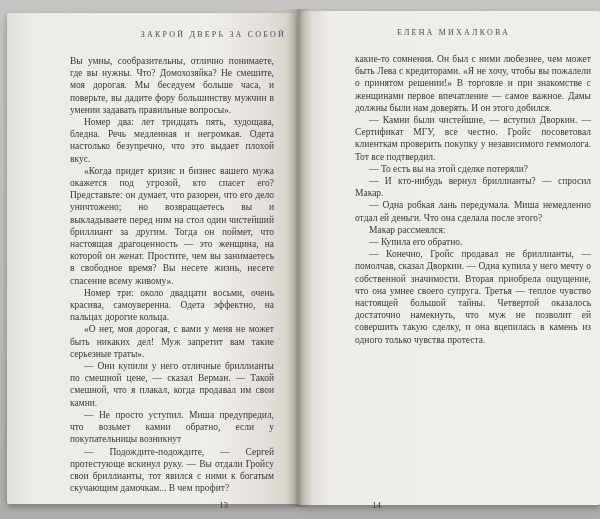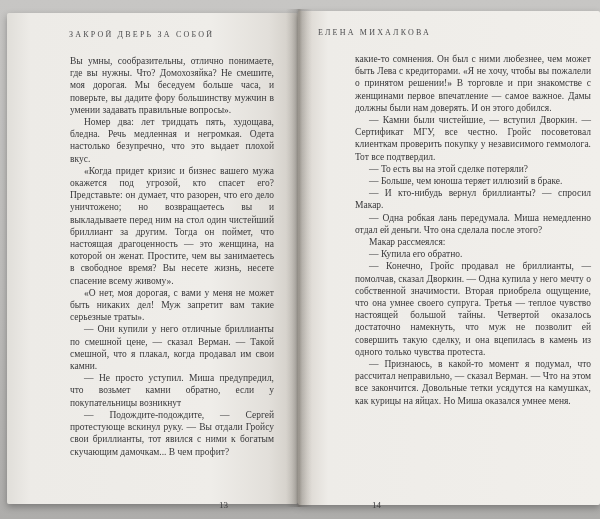--- a/index.html
+++ b/index.html
@@ -29,21 +29,21 @@
   .gutter {
     position: absolute; left: 286px; top: 9px; width: 26px; height: 498px;
     background: linear-gradient(to right,
       rgba(0,0,0,0) 0%, rgba(40,35,30,0.16) 38%, rgba(55,48,40,0.34) 50%,
       rgba(40,35,30,0.16) 62%, rgba(0,0,0,0) 100%);
     pointer-events: none;
   }
   .running-head {
     position: absolute; top: 17px;
     font-size: 8px; letter-spacing: 2.2px; color: #4b4b4d;
-    text-align: left; white-space: nowrap;
+    text-align: right; white-space: nowrap;
   }
   .page-left .running-head { left: 62px; right: 12px; }
   .page-right .running-head { left: 20px; right: 90px; }
   .body-text {
     position: absolute; top: 42px;
     font-size: 9.5px; line-height: 12.2px; color: #38383a;
   }
   .page-left .body-text { left: 63px; right: 24px; }
   .page-right .body-text { left: 19px; right: 9px; margin-left: 38px; }
   .para { margin: 0; text-align: justify; }
@@ -58,40 +58,39 @@
 <body>
 
 <div class="scene">
 
   <div class="page page-left">
     <div class="running-head">ЗАКРОЙ ДВЕРЬ ЗА СОБОЙ</div>
     <div class="body-text">
         <p class="para">Вы умны, сообразительны, отлично понимаете, где вы нужны. Что? Домохозяйка? Не смешите, моя дорогая. Мы беседуем больше часа, и поверьте, вы дадите фору большинству мужчин в умении задавать правильные вопросы».</p>
         <p class="para indent">Номер два: лет тридцать пять, худощава, бледна. Речь медленная и негромкая. Одета настолько безупречно, что это выдает плохой вкус.</p>
         <p class="para indent">«Когда придет кризис и бизнес вашего мужа окажется под угрозой, кто спасет его? Представьте: он думает, что разорен, что его дело уничтожено; но возвращаетесь вы и выкладываете перед ним на стол один чистейший бриллиант за другим. Тогда он поймет, что настоящая драгоценность — это женщина, на которой он женат. Простите, чем вы занимаетесь в свободное время? Вы несете жизнь, несете спасение всему живому».</p>
+        <p class="para indent">Номер три: около двадцати восьми, очень красива, самоуверенна. Одета эффектно, на пальцах дорогие кольца.</p>
         <p class="para indent">«О нет, моя дорогая, с вами у меня не может быть никаких дел! Муж запретит вам такие серьезные траты».</p>
         <p class="para indent">— Они купили у него отличные бриллианты по смешной цене, — сказал Верман. — Такой смешной, что я плакал, когда продавал им свои камни.</p>
         <p class="para indent">— Не просто уступил. Миша предупредил, что возьмет камни обратно, если у покупательницы возникнут</p>
         <p class="para indent">— Подождите-подождите, — Сергей протестующе вскинул руку. — Вы отдали Гройсу свои бриллианты, тот явился с ними к богатым скучающим дамочкам... В чем профит?</p>
       </div>
     <div class="page-number">13</div>
   </div>
 
   <div class="page page-right">
     <div class="running-head">ЕЛЕНА МИХАЛКОВА</div>
     <div class="body-text">
         <p class="para">какие-то сомнения. Он был с ними любезнее, чем может быть Лева с кредиторами. «Я не хочу, чтобы вы пожалели о принятом решении!» В торговле и при знакомстве с женщинами первое впечатление — самое важное. Дамы должны были нам доверять. И он этого добился.</p>
         <p class="para indent">— Камни были чистейшие, — вступил Дворкин. — Сертификат МГУ, все честно. Гройс посоветовал клиенткам проверить покупку у независимого геммолога. Тот все подтвердил.</p>
         <p class="para indent">— То есть вы на этой сделке потеряли?</p>
-        <p class="para indent">— Больше, чем юноша теряет иллюзий в браке.</p>
         <p class="para indent">— И кто-нибудь вернул бриллианты? — спросил Макар.</p>
         <p class="para indent">— Одна робкая лань передумала. Миша немедленно отдал ей деньги. Что она сделала после этого?</p>
         <p class="para indent">Макар рассмеялся:</p>
         <p class="para indent">— Купила его обратно.</p>
         <p class="para indent">— Конечно, Гройс продавал не бриллианты, — помолчав, сказал Дворкин. — Одна купила у него мечту о собственной значимости. Вторая приобрела ощущение, что она умнее своего супруга. Третья — теплое чувство настоящей большой тайны. Четвертой оказалось достаточно намекнуть, что муж не позволит ей совершить такую сделку, и она вцепилась в камень из одного только чувства протеста.</p>
-        <p class="para indent">— Признаюсь, в какой-то момент я подумал, что рассчитал неправильно, — сказал Верман. — Что на этом все закончится. Довольные тетки усядутся на камушках, как курицы на яйцах. Но Миша оказался умнее меня.</p>
       </div>
     <div class="page-number">14</div>
   </div>
 
   <div class="gutter"></div>
 
 </div>
 
 </body></html>

